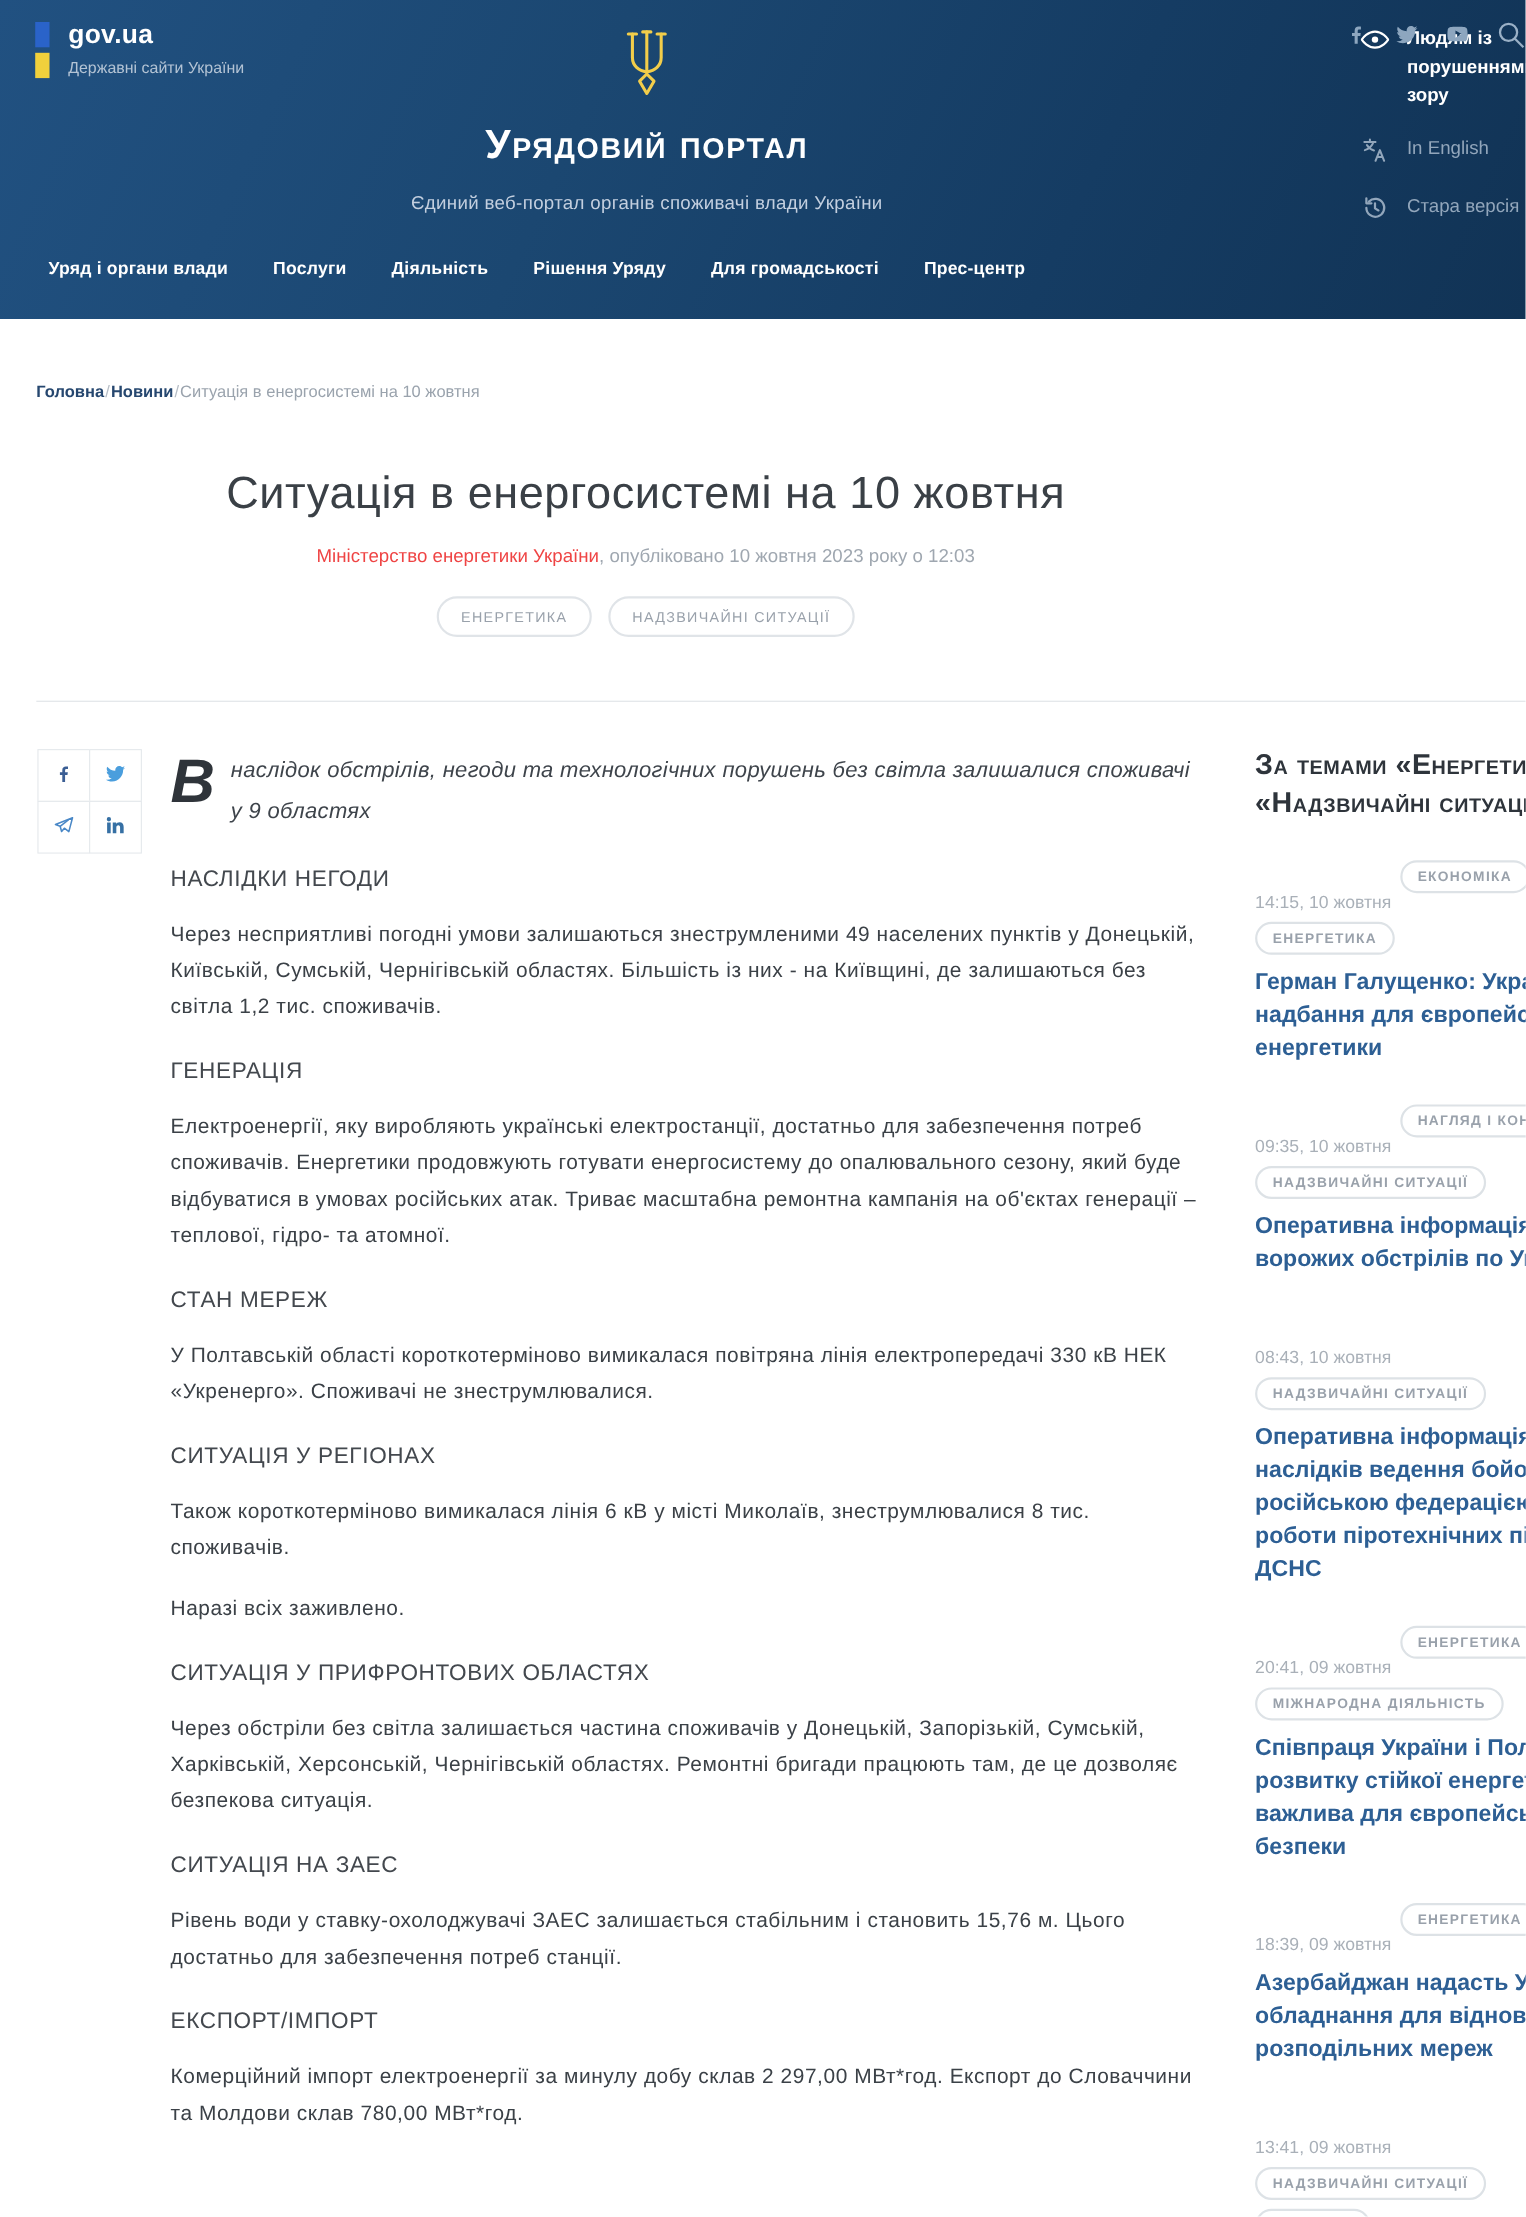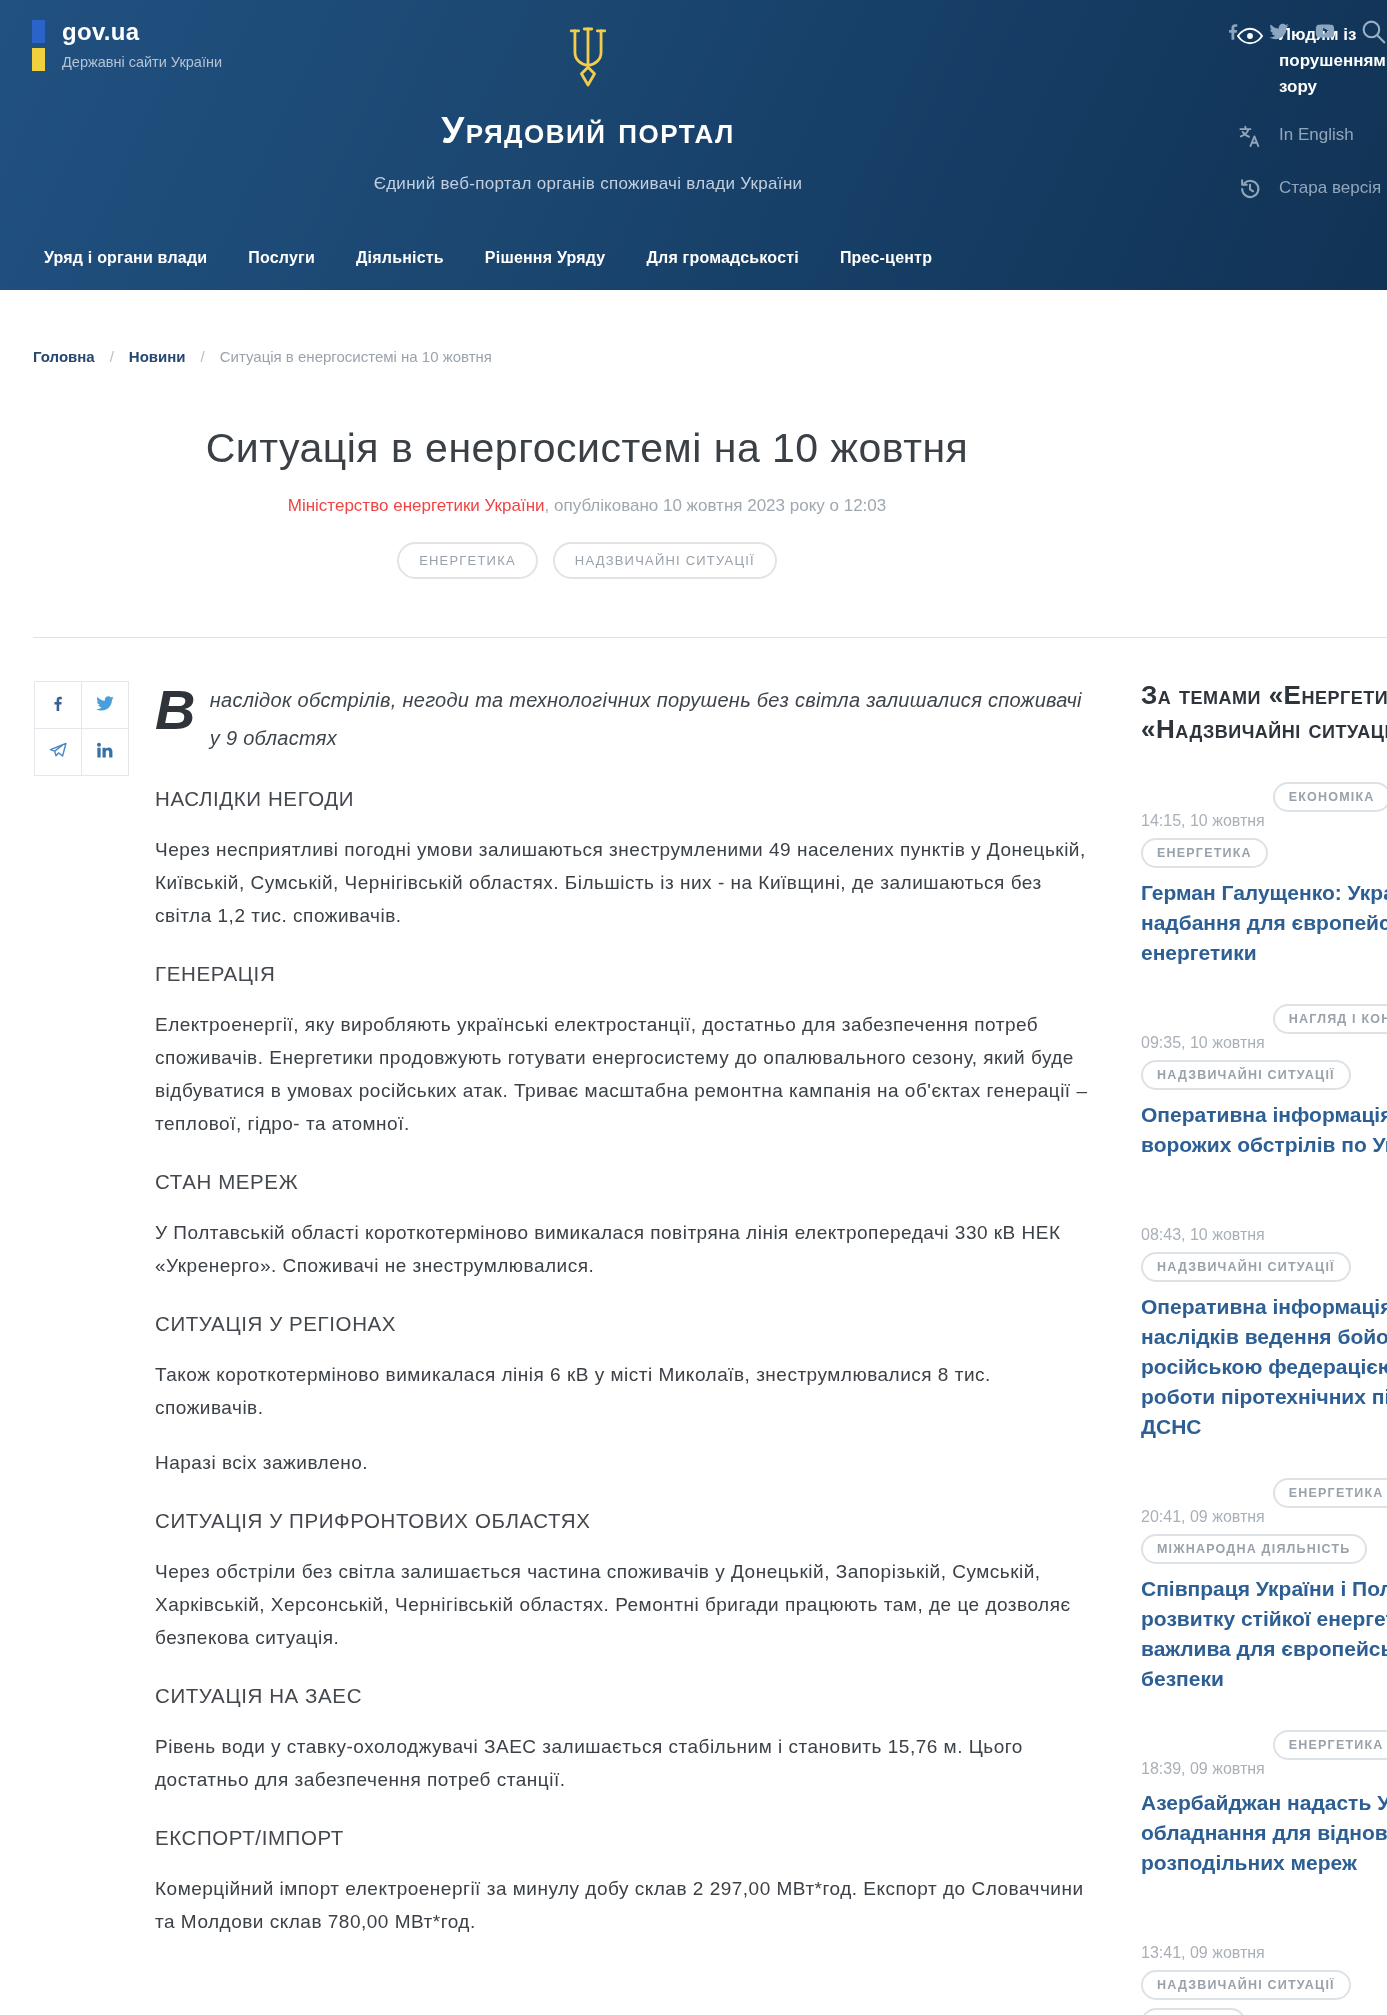--- a/index.html
+++ b/index.html
@@ -23,30 +23,30 @@
   .portal-title { margin-top:16px; font-size:37px; font-weight:bold; font-variant:small-caps; letter-spacing:1.5px; }
   .portal-subtitle { margin-top:22px; font-size:17px; color:#c3cfdf; letter-spacing:.3px; }
 
   .utility { position:absolute; left:1237px; top:22px; width:160px; }
   .utility-row { display:flex; align-items:flex-start; margin-bottom:22px; color:#92a6bb; font-size:17px; }
   .utility-row.emphasis { color:#fff; font-weight:bold; }
   .utility-icon { width:30px; flex:none; margin-right:12px; margin-top:2px; }
   .utility-icon svg { width:26px; height:24px; }
   .utility-label { line-height:26px; white-space:normal; width:170px; }
 
-  .main-nav { position:absolute; left:0; bottom:1px; width:1387px; height:62px; display:flex; align-items:center; padding-left:44px; }
+  .main-nav { position:absolute; left:0; bottom:14px; width:1387px; height:62px; display:flex; align-items:center; padding-left:44px; }
   .nav-item { font-weight:bold; font-size:16px; margin-right:41px; white-space:nowrap; letter-spacing:.2px; cursor:pointer; }
   .nav-social { position:absolute; left:1222px; top:0; height:62px; display:flex; align-items:center; gap:24px; }
   .nav-social-icon { width:22px; height:22px; color:#8da6bf; }
   .nav-social-icon svg { width:100%; height:100%; }
   .nav-search-icon { width:27px; height:27px; color:#9ab0c6; }
   .nav-search-icon svg { width:100%; height:100%; }
 
   
-  .breadcrumb { position:absolute; left:33px; top:348px; display:flex; gap:15px; align-items:center; font-size:15px;justify-content:center; }
+  .breadcrumb { position:absolute; left:33px; top:348px; display:flex; gap:1px; align-items:center; font-size:15px;justify-content:center; }
   .crumb-link { color:#26476f; font-weight:bold; cursor:pointer; }
   .crumb-sep { color:#b6bdc5; }
   .crumb-current { color:#9aa3ad; }
 
   
   .article-header { position:absolute; left:33px; top:424px; width:1108px; text-align:center; }
   .article-title { font-size:41px; font-weight:normal; color:#3a4046; letter-spacing:.5px; line-height:48px; }
   .article-meta { margin-top:24px; font-size:17px; color:#9fa7b0; }
   .meta-link { color:#ef4444; cursor:pointer; }
   .article-tags { margin-top:26px; display:flex; justify-content:center; gap:15px; }

